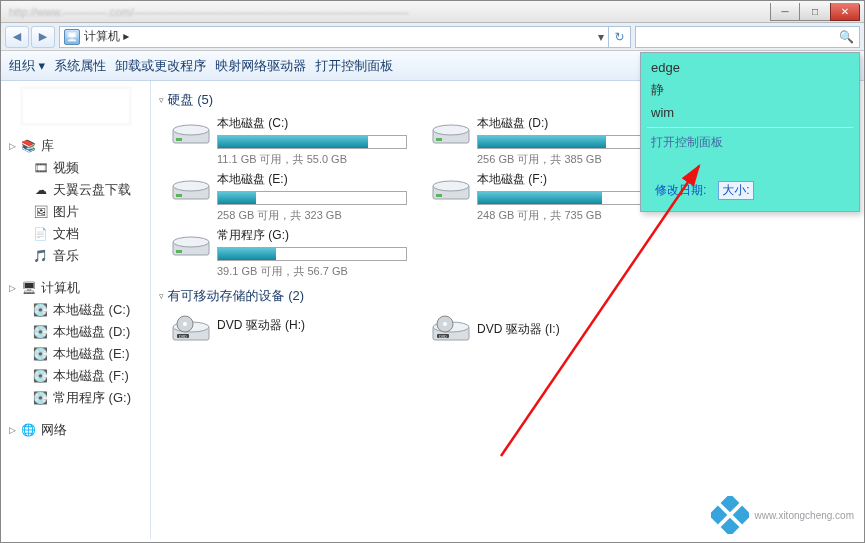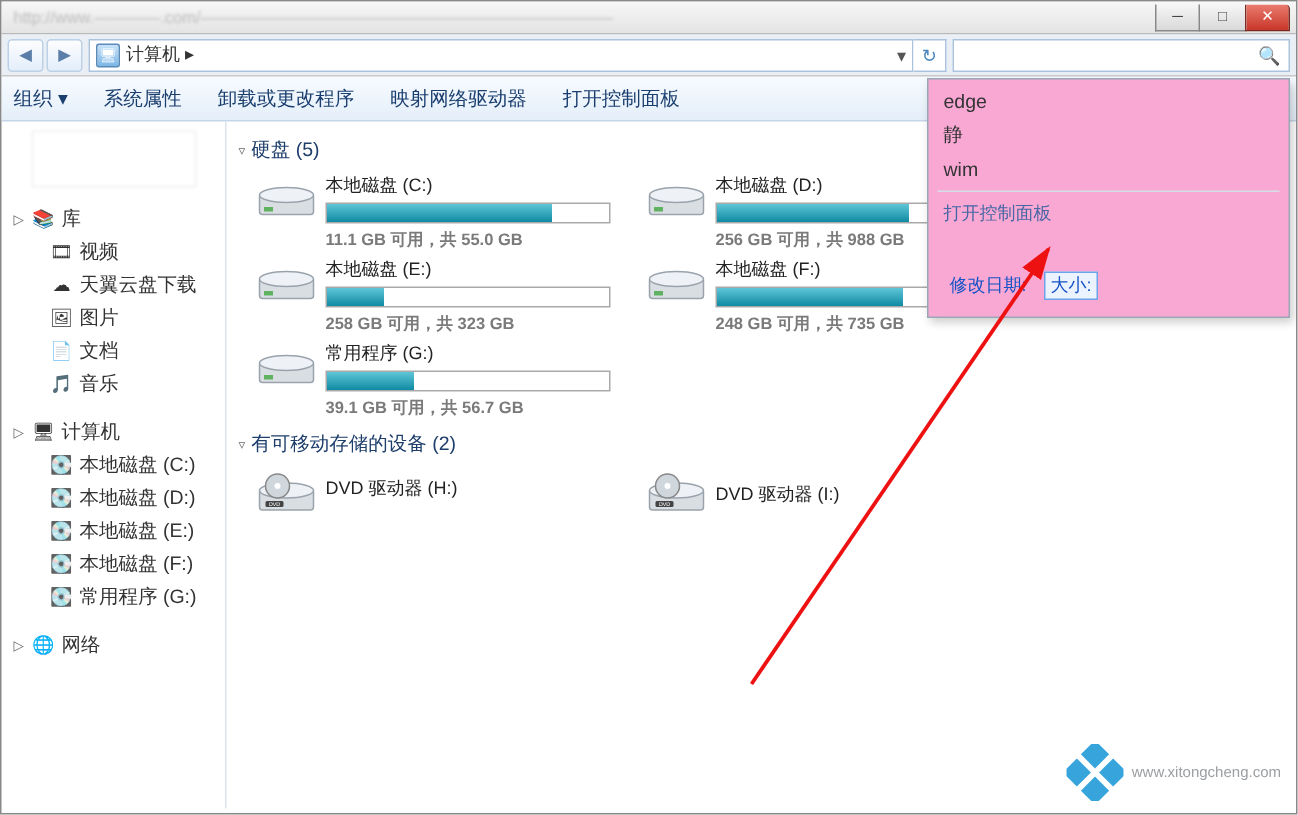--- a/index.html
+++ b/index.html
@@ -15,21 +15,21 @@
   .navrow{height:28px;background:#e9eff5;display:flex;align-items:center;padding:2px 4px;border-bottom:1px solid #c9c9c9;position:relative;}
   .navarrows{display:flex;gap:2px;margin-right:4px;}
   .navarrow{width:24px;height:22px;border:1px solid #bcd0e6;border-radius:3px;background:linear-gradient(#fdfdfe,#e3eefb);display:flex;align-items:center;justify-content:center;color:#5b7ea8;font-size:11px;}
   .addr{flex:1;height:22px;border:1px solid #abc3dd;background:#fff;display:flex;align-items:center;padding:0 4px;}
   .addr .drop{margin-left:auto;color:#555;}
   .addr-icon{width:16px;height:16px;margin-right:4px;background:linear-gradient(#c8e2f9,#7db7e6);border:1px solid #5a8ab8;border-radius:2px;display:flex;align-items:center;justify-content:center;font-size:9px;color:#fff;}
   .refresh{width:22px;height:22px;border:1px solid #abc3dd;border-left:none;background:#fff;display:flex;align-items:center;justify-content:center;color:#4b86bd;}
   .searchbox{width:225px;height:22px;border:1px solid #abc3dd;background:#fff;margin-left:4px;display:flex;align-items:center;}
   .searchbox .mag{margin-left:auto;padding:0 5px;color:#4b86bd;}
   
-  .toolbar{height:30px;background:linear-gradient(#f7fbff,#e4eef9);border-bottom:1px solid #c5d6e8;display:flex;align-items:center;padding:0 8px;gap:24px;color:#1a3e6e;font-size:13px;}
+  .toolbar{height:30px;background:linear-gradient(#f7fbff,#e4eef9);border-bottom:1px solid #c5d6e8;display:flex;align-items:center;padding:0 8px;gap:9px;color:#1a3e6e;font-size:13px;}
   .toolbar .sep{margin-left:auto;}
   
   .main{display:flex;height:calc(100% - 22px - 28px - 30px - 3px);}
   .sidebar{width:150px;border-right:1px solid #dbe4ee;padding:6px 0;overflow:hidden;}
   .side-group{margin-bottom:10px;}
   .side-head{display:flex;align-items:center;padding:2px 8px;font-size:13px;color:#333;}
   .side-head .tri{width:10px;color:#6d6d6d;font-size:9px;margin-right:2px;}
   .side-item{display:flex;align-items:center;padding:2px 0 2px 32px;font-size:13px;color:#333;white-space:nowrap;}
   .ic{width:16px;height:16px;margin-right:4px;display:inline-flex;align-items:center;justify-content:center;font-size:12px;}
   .folder-ic{color:#e6b94e;}
@@ -39,23 +39,23 @@
   .cat-head{display:flex;align-items:center;color:#1e3e6b;font-size:13px;margin:2px 0 6px 0;}
   .cat-head .tri{font-size:9px;margin-right:4px;color:#6b6b6b;}
   .drive-grid{display:flex;flex-wrap:wrap;gap:4px 30px;margin-left:12px;margin-bottom:8px;}
   .drive{display:flex;align-items:flex-start;width:230px;}
   .drive-ico{width:40px;height:36px;margin-right:6px;display:flex;align-items:center;justify-content:center;}
   .hdd-svg{width:40px;height:28px;}
   .drive-body{flex:1;}
   .drive-name{font-size:12px;color:#222;margin-bottom:3px;}
   .bar{width:190px;height:14px;border:1px solid #a9a9a9;background:#fff;position:relative;margin-bottom:3px;}
   .bar-fill{height:100%;background:linear-gradient(#5fc6d7,#0f8aa3);}
-  .drive-info{font-size:11px;color:#7a7a7a;font-weight:bold;}
-  
-  .drop-panel{position:absolute;top:51px;right:4px;width:242px;background:#f9a8d4;border:1px solid #9aa7b7;box-shadow:2px 3px 6px rgba(0,0,0,.2);padding:4px 6px 8px;}
+  .drive-info{font-size:11px;color:#7a7a7a;}
+  
+  .drop-panel{position:absolute;top:51px;right:4px;width:220px;background:#5eead4;border:1px solid #9aa7b7;box-shadow:2px 3px 6px rgba(0,0,0,.2);padding:4px 6px 8px;}
   .drop-item{padding:3px 4px;font-size:13px;color:#333;}
   .drop-div{height:1px;background:#d5dde6;margin:4px 0;}
   .drop-label{color:#4667a4;font-size:12px;padding:2px 4px;}
   .drop-filters{padding:3px 4px;display:flex;gap:8px;color:#1453c5;font-size:12px;}
   .filt{border:1px solid transparent;padding:0 3px;margin-top:25px;}
   .filt.hl{border:1px solid #6da3e8;background:#eaf3ff;}
   
   .arrow{position:absolute;pointer-events:none;}
   
   .wm{position:absolute;right:10px;bottom:8px;display:flex;align-items:center;color:#6a6e72;font-size:13px;opacity:.85;}
@@ -199,21 +199,21 @@
               <rect x="2" y="10" width="36" height="14" rx="2" fill="#d9dee3" stroke="#9aa3ab"></rect>
               <ellipse cx="20" cy="11" rx="18" ry="5" fill="#eef2f6" stroke="#9aa3ab"></ellipse>
               <rect x="5" y="19" width="6" height="3" fill="#5fb25f"></rect>
             </svg>
           </div>
   <div class="drive-body">
     <div class="drive-name">本地磁盘 (D:)</div>
     <div class="bar">
               <div class="bar-fill" style="width:68%"></div>
             </div>
-    <div class="drive-info">256 GB 可用，共 988 GB</div>
+    <div class="drive-info">256 GB 可用，共 385 GB</div>
   </div>
         </div>
         <div class="drive">
           <div class="drive-ico">
             <svg class="hdd-svg" viewBox="0 0 40 28">
               <rect x="2" y="10" width="36" height="14" rx="2" fill="#d9dee3" stroke="#9aa3ab"></rect>
               <ellipse cx="20" cy="11" rx="18" ry="5" fill="#eef2f6" stroke="#9aa3ab"></ellipse>
               <rect x="5" y="19" width="6" height="3" fill="#5fb25f"></rect>
             </svg>
           </div>

